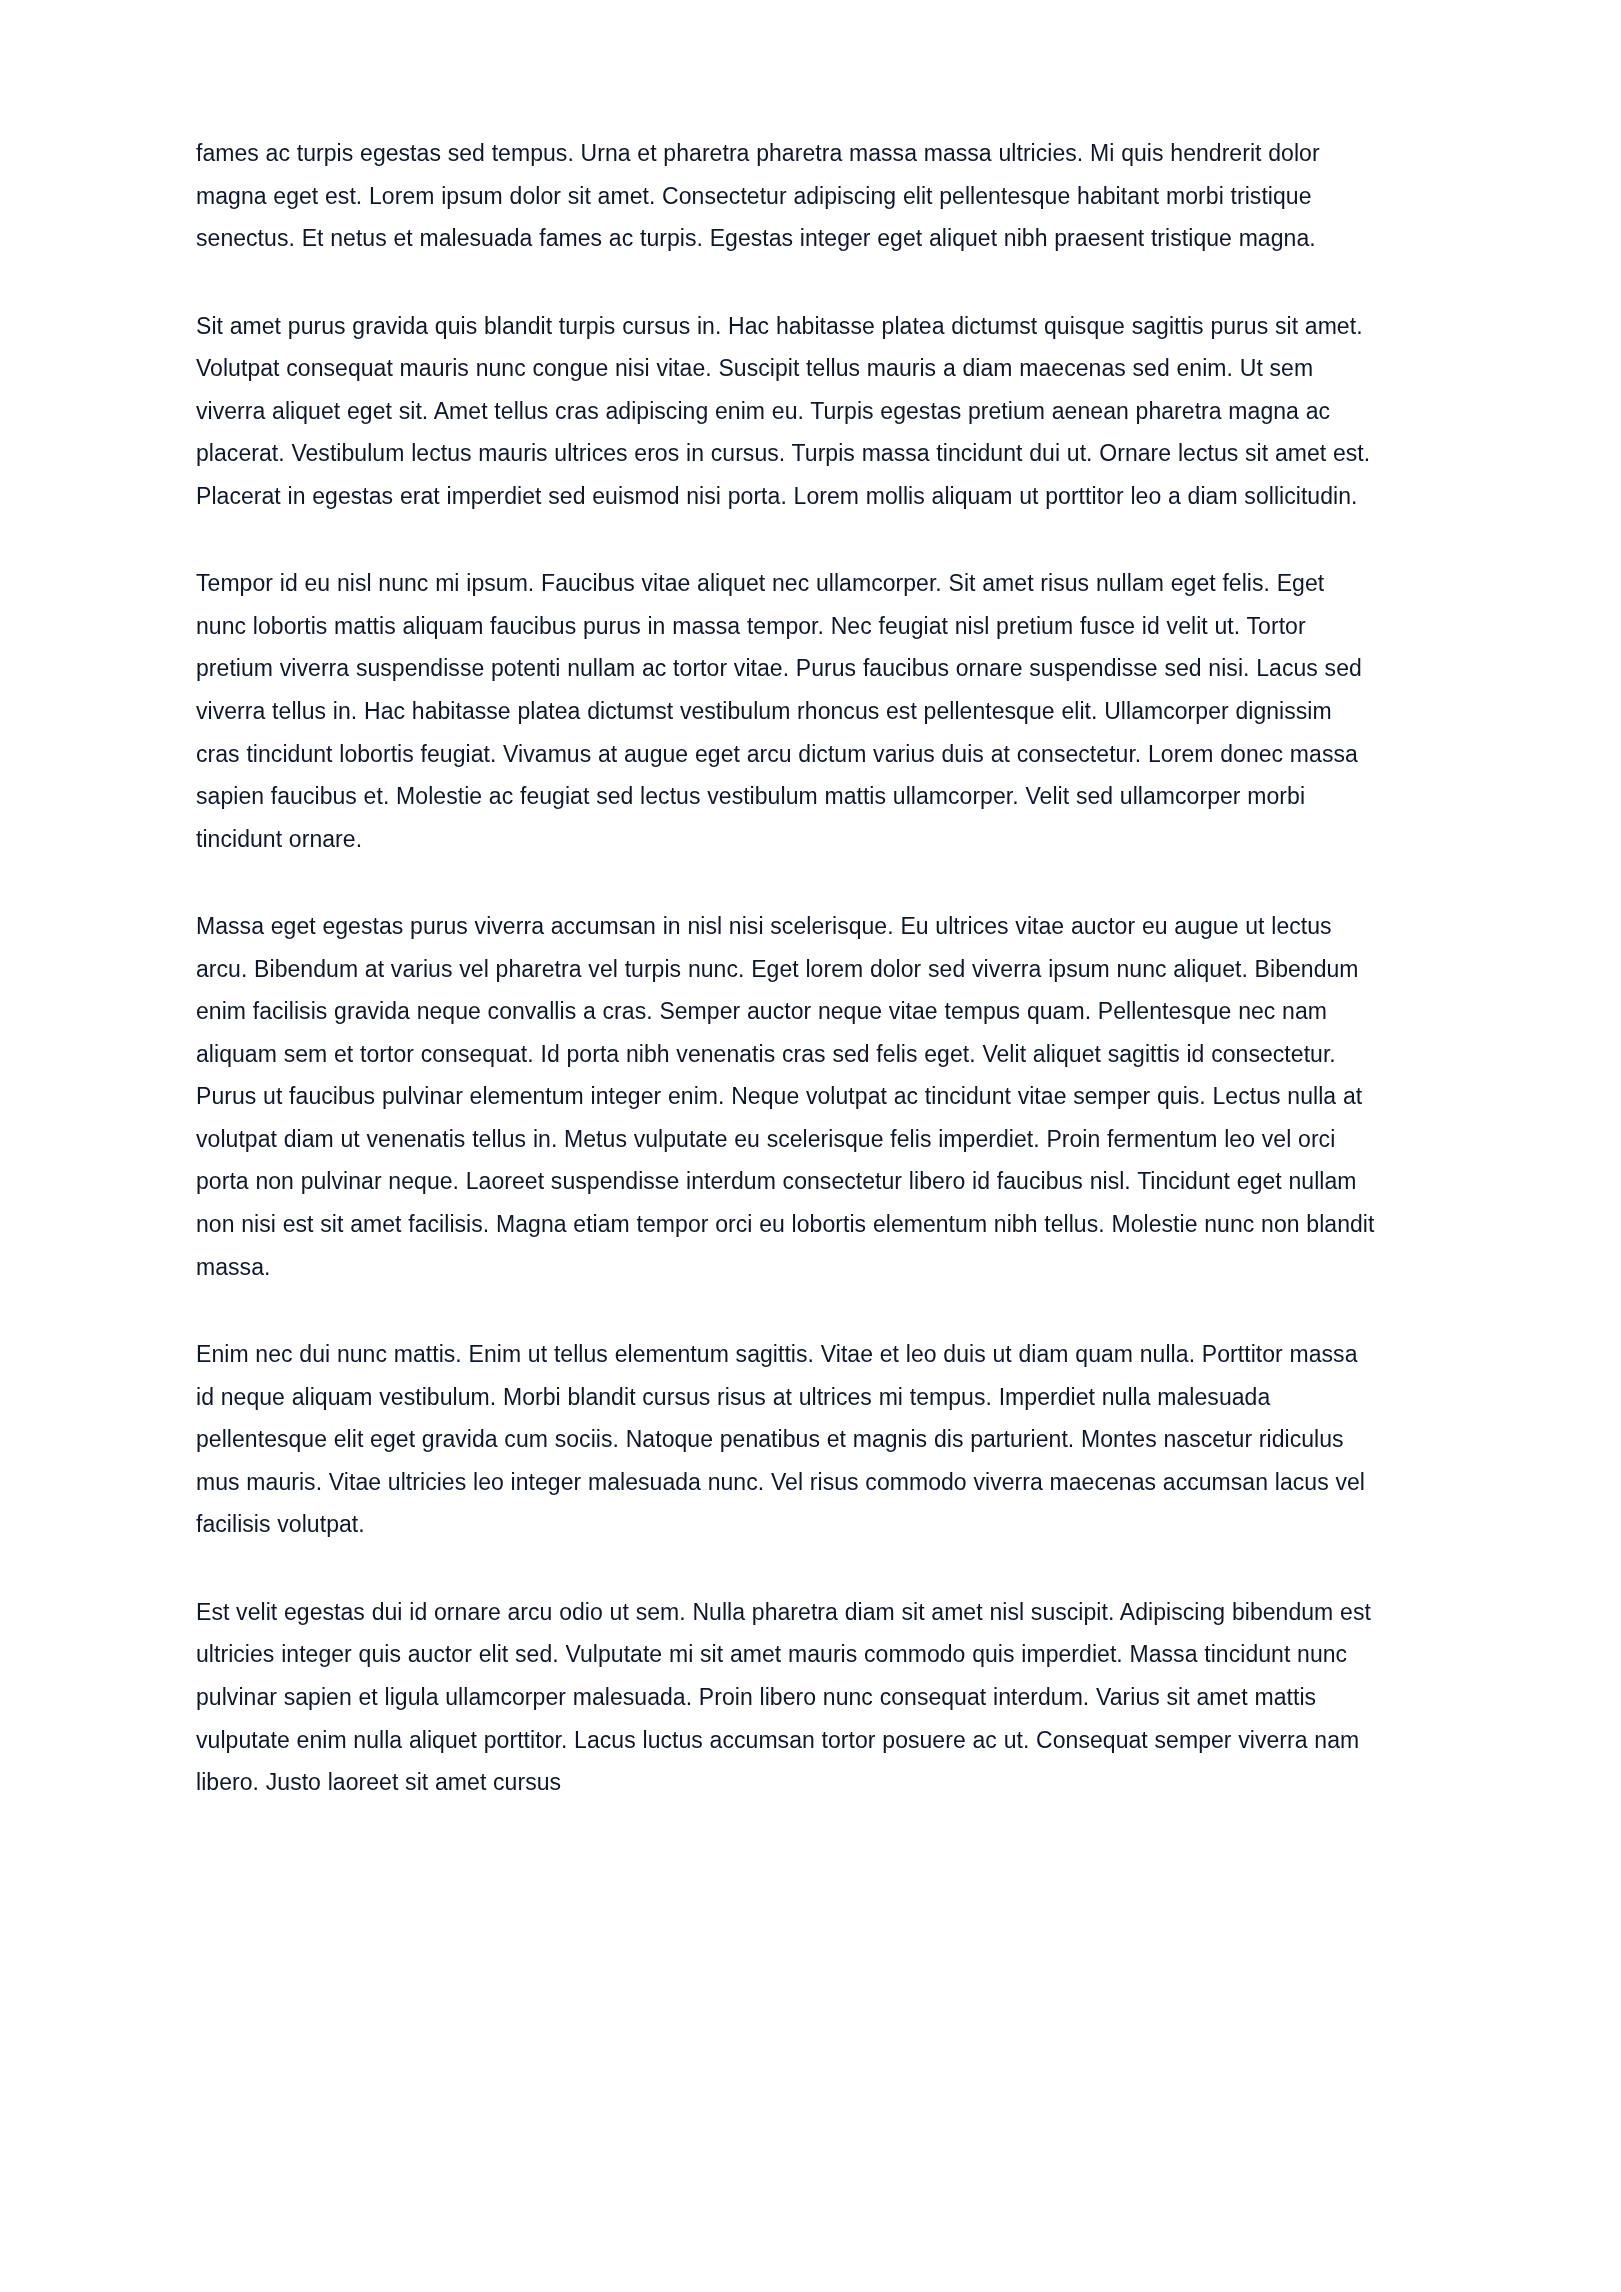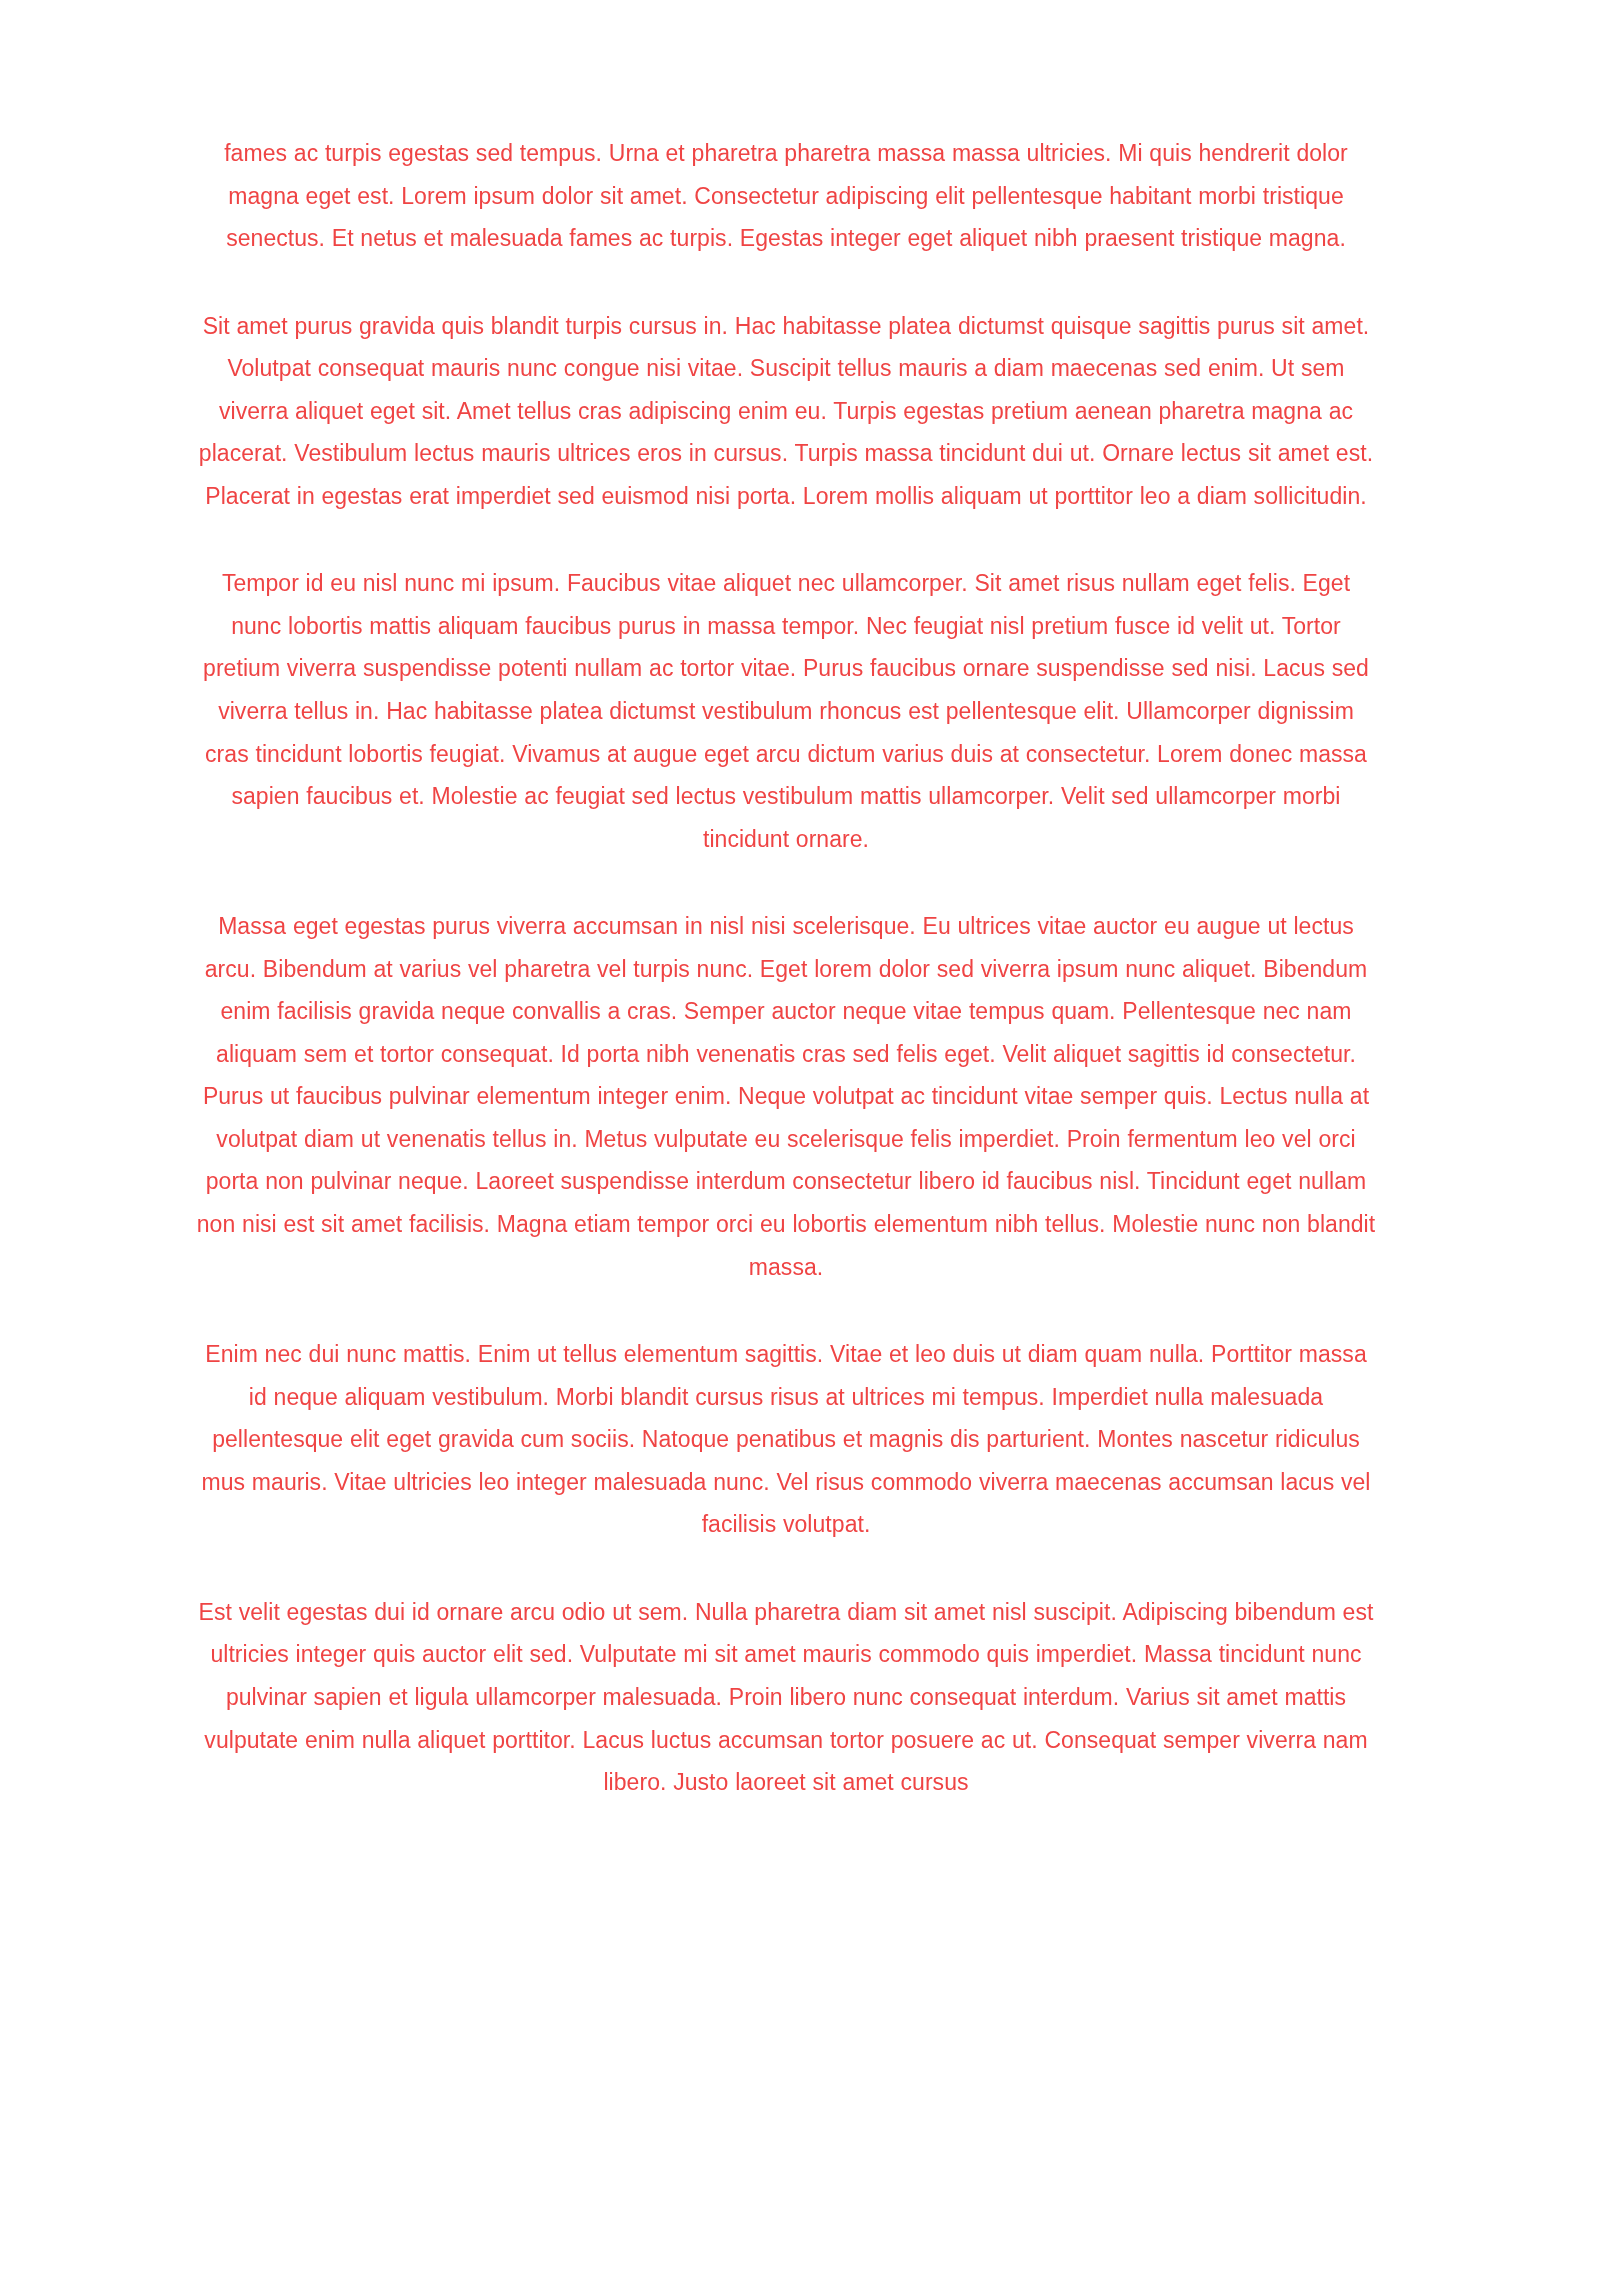--- a/index.html
+++ b/index.html
@@ -13,22 +13,22 @@
     background: #ffffff;
     position: relative;
     box-sizing: border-box;
     padding: 132px 245px 0 196px;
     font-family: "Liberation Serif", serif;
   }
   .doc-body {
     font-family: "Liberation Sans", sans-serif;
     font-size: 23px;
     line-height: 1.85;
-    color: #ef4444;
-    text-align: center;
+    color: #0f172a;
+    text-align: left;
   }
   .doc-paragraph {
     margin: 0 0 45px 0;
     letter-spacing: 0.05px;
     word-spacing: 0.3px;
   }
   .doc-paragraph:last-child {
     margin-bottom: 0;
   }
 </style>

